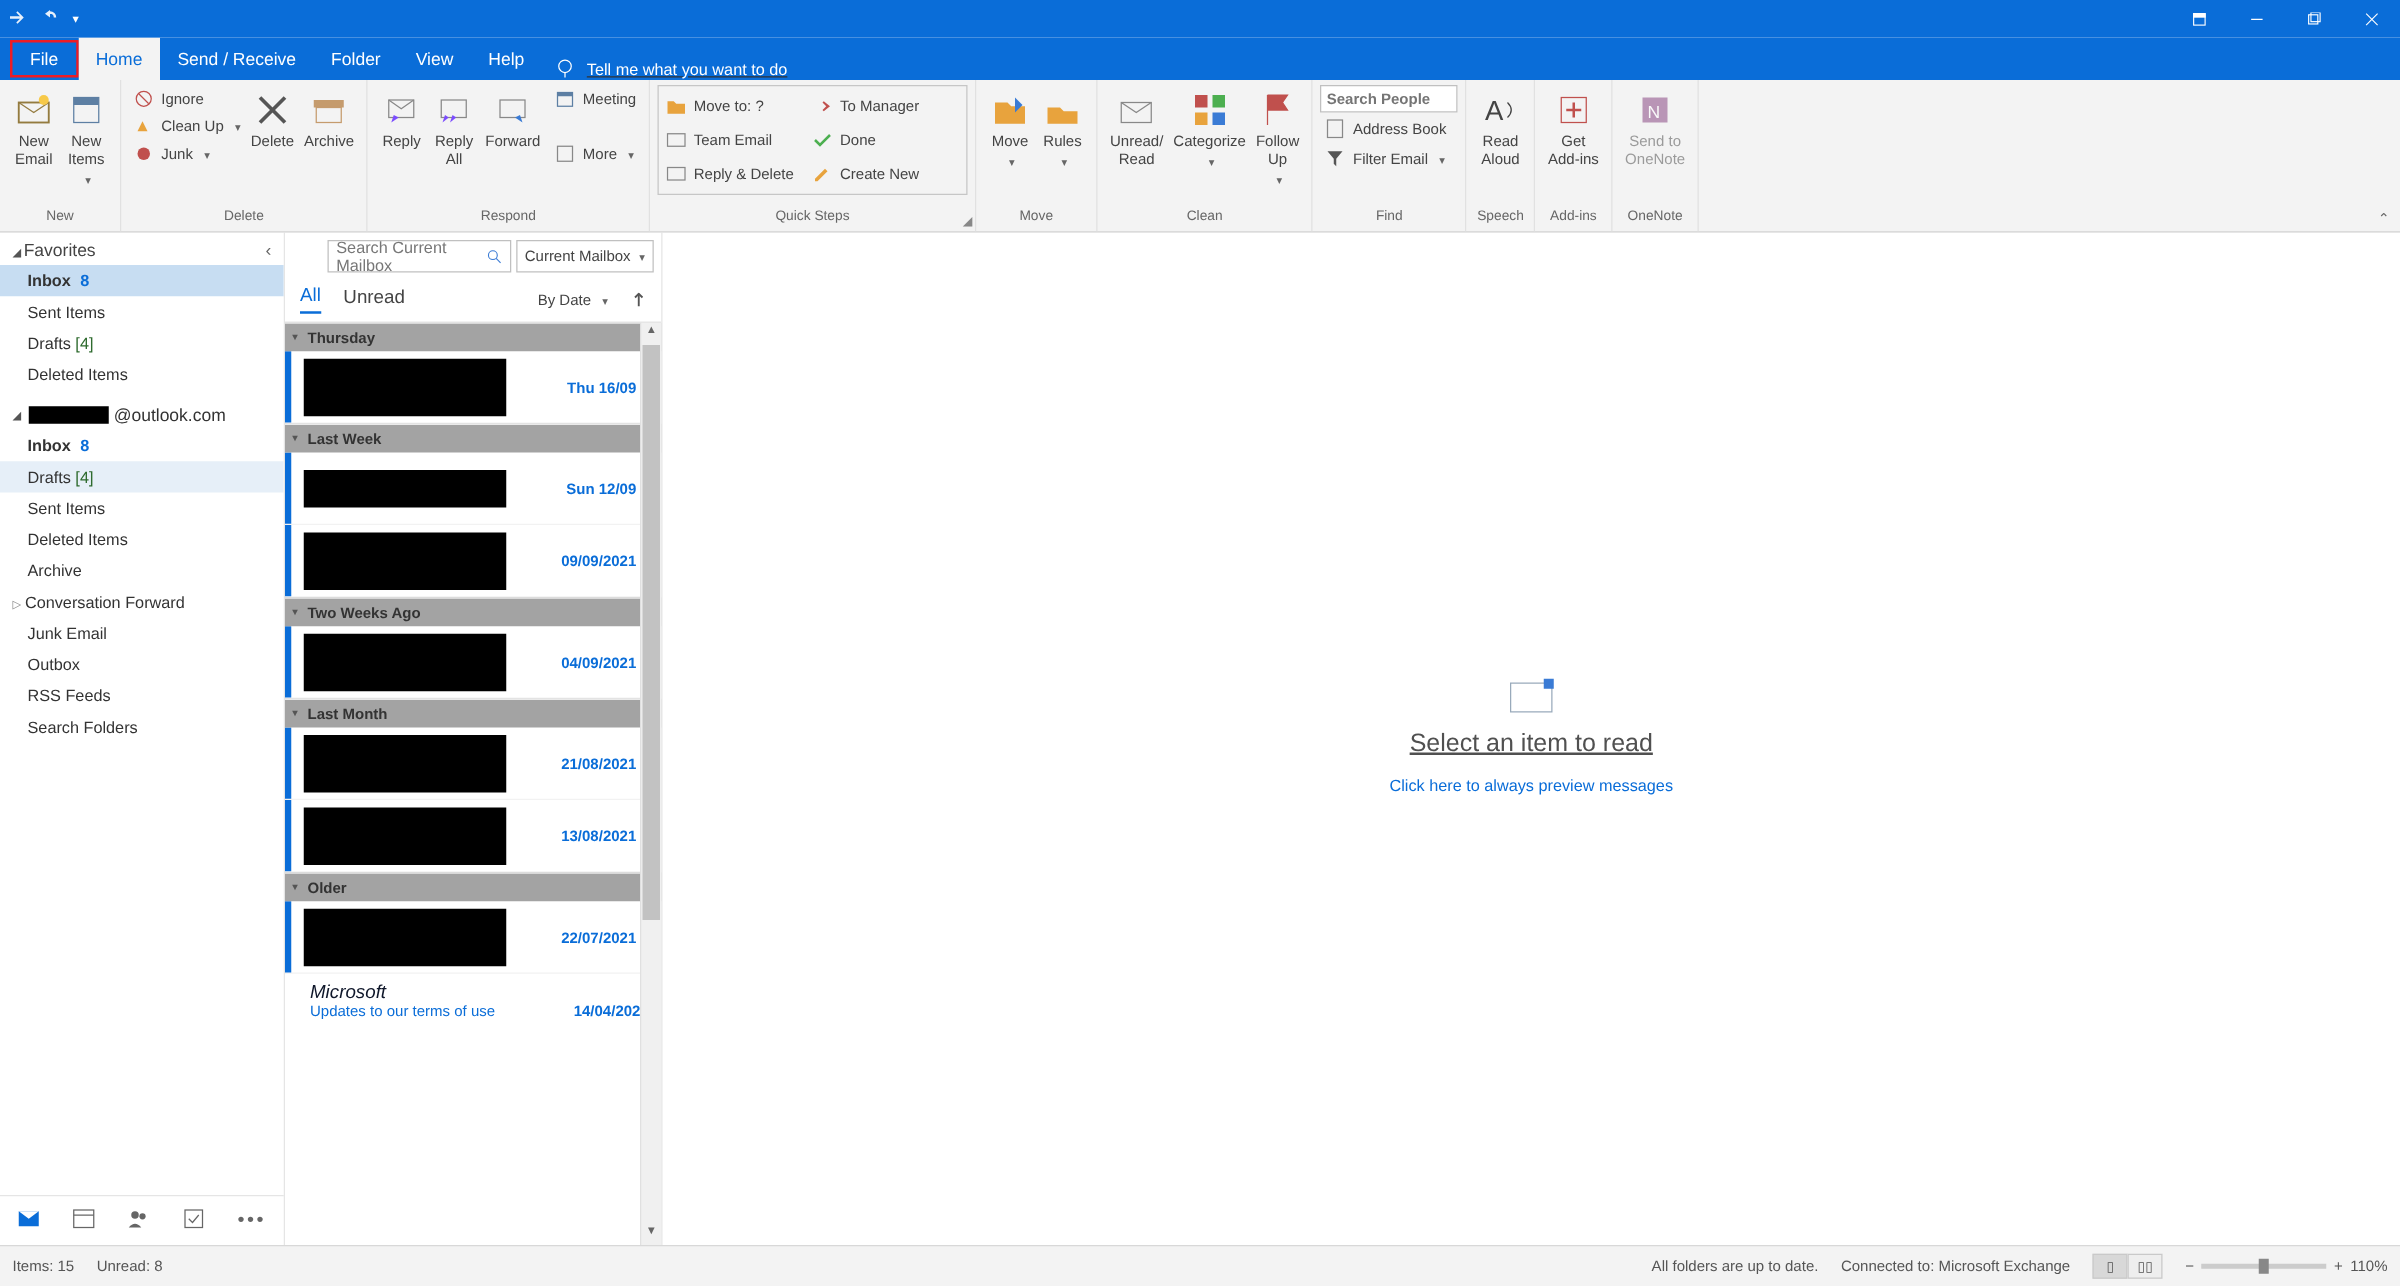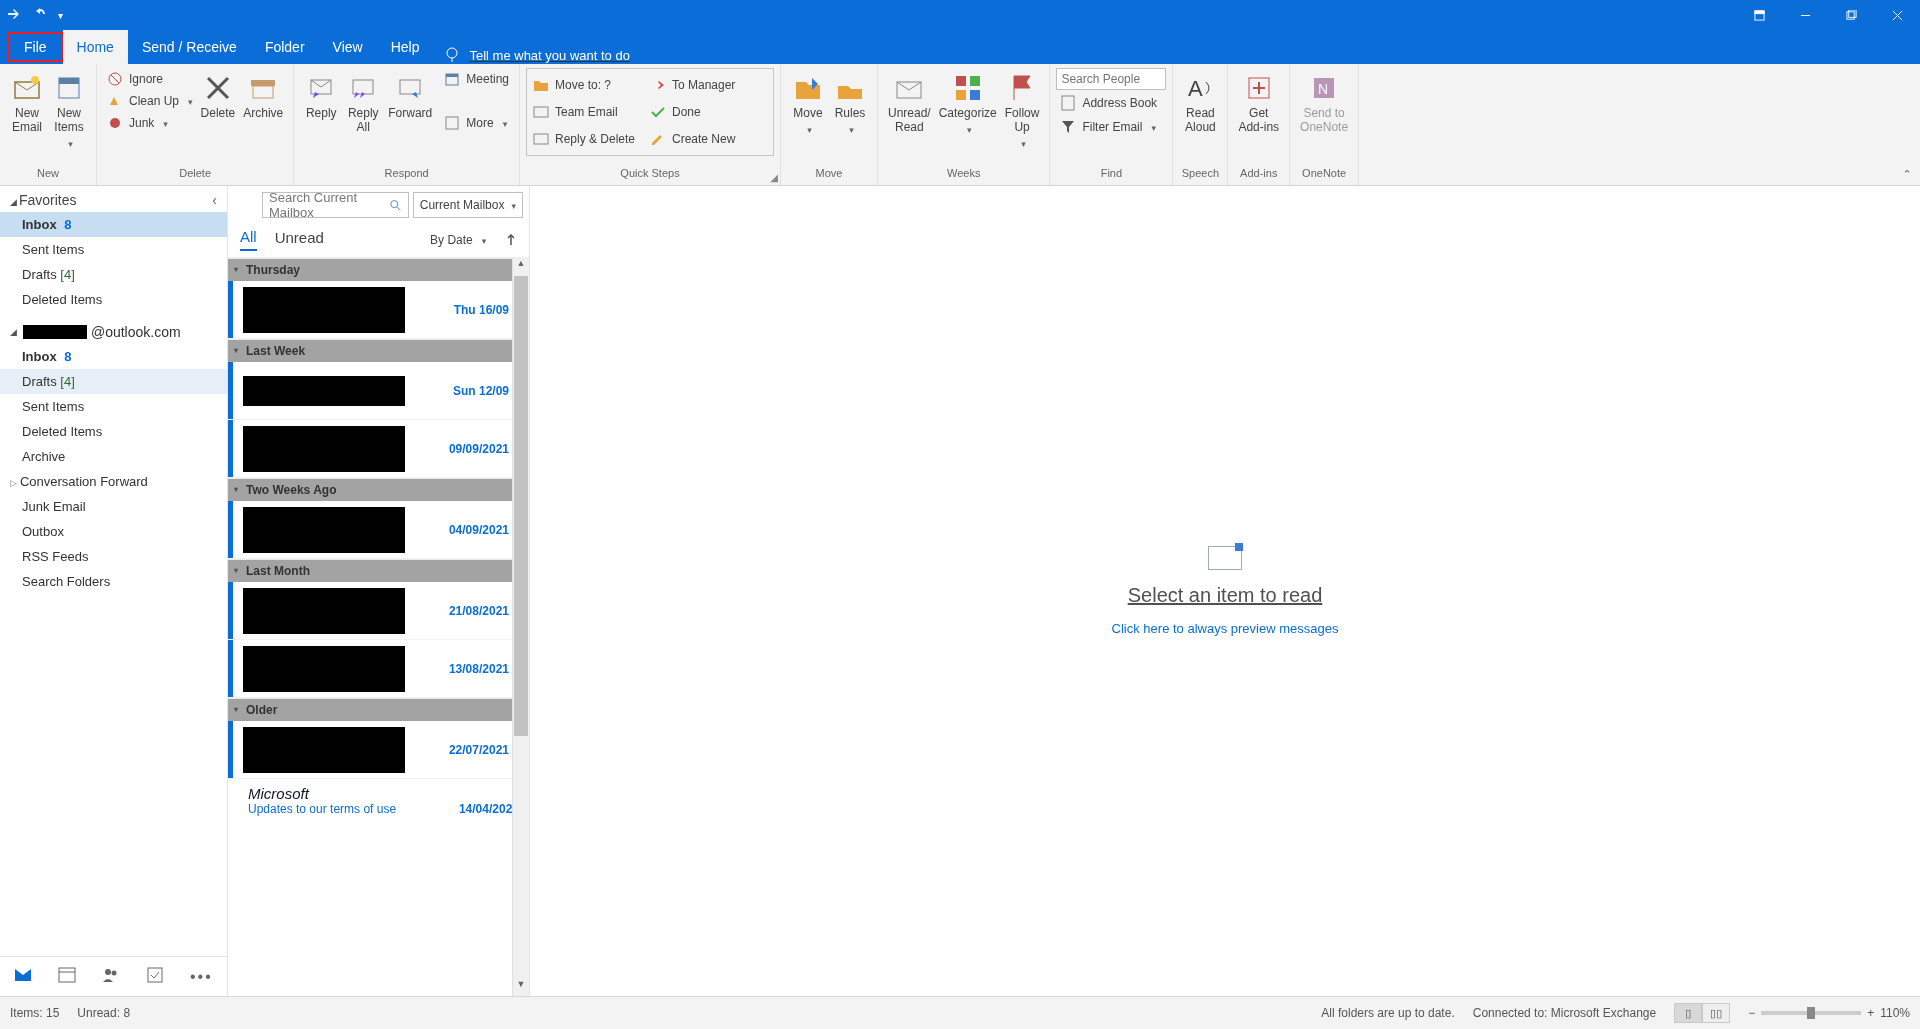--- a/index.html
+++ b/index.html
@@ -24,21 +24,21 @@
 
 
 .ribbon { height: 122px; background: #f3f3f3; border-bottom: 1px solid #d4d4d4; display: flex; position: relative; }
 .ribbon-group { border-right: 1px solid #e1e1e1; display: flex; flex-direction: column; }
 .ribbon-group-body { flex: 1; display: flex; align-items: flex-start; padding: 4px 6px; }
 .ribbon-group-label { height: 18px; font-size: 11px; color: #666; text-align: center; }
 .ribbon-btn { display: flex; flex-direction: column; align-items: center; justify-content: flex-start; padding: 4px 4px 0; min-width: 42px; text-align: center; font-size: 12px; color: #444; gap: 2px; cursor: pointer; }
 .ribbon-btn svg { width: 32px; height: 32px; }
 .ribbon-small { display: flex; align-items: center; gap: 6px; font-size: 12px; color: #444; padding: 2px 4px; height: 22px; cursor: pointer; }
 .ribbon-small svg { width: 16px; height: 16px; }
-.ribbon-input { border: 1px solid #c0c0c0; height: 22px; padding: 0 4px; font-size: 12px; background: #fff; }
+.ribbon-input { border: 1px solid #c0c0c0; height: 22px; padding: 0 4px; font-size: 12px; background: #fff; font-weight: bold; }
 .qs-box { border: 1px solid #c6c6c6; width: 248px; height: 88px; display: flex; flex-direction: column; justify-content: space-around; padding: 2px 0; }
 .qs-row { display: flex; justify-content: space-between; padding: 0 6px; }
 .qs-item { display: flex; align-items: center; gap: 6px; font-size: 12px; color: #444; width: 118px; }
 .qs-item svg { width: 16px; height: 16px; }
 .caret { display: inline-block; margin-left: 3px; }
 .caret::after { content: "▾"; font-size: 9px; color: #666; }
 .dialog-launch { position: absolute; right: 2px; bottom: 2px; font-size: 10px; color: #888; }
 
 
 .main { flex: 1; display: flex; min-height: 0; }
@@ -374,21 +374,21 @@
         </div>
       <div class="ribbon-btn">
           <svg viewBox="0 0 32 32">
             <path d="M8 4v24M8 4h16l-4 6 4 6H8" fill="#c0504d" stroke="#c0504d"></path>
           </svg>
           <span style="white-space:pre-line">Follow
 Up</span>
           <span class="caret"></span>
         </div>
     </div>
-    <div class="ribbon-group-label">Weeks</div>
+    <div class="ribbon-group-label">Clean</div>
   </div>
 
   <div class="ribbon-group">
     <div class="ribbon-group-body">
       <div style="display:flex;flex-direction:column;gap:2px">
         <input class="ribbon-input" style="width: 110px;" placeholder="Search People">
         <div class="ribbon-small">
             <svg viewBox="0 0 16 16">
               <rect x="2" y="1" width="12" height="14" fill="none" stroke="#888"></rect>
             </svg>

